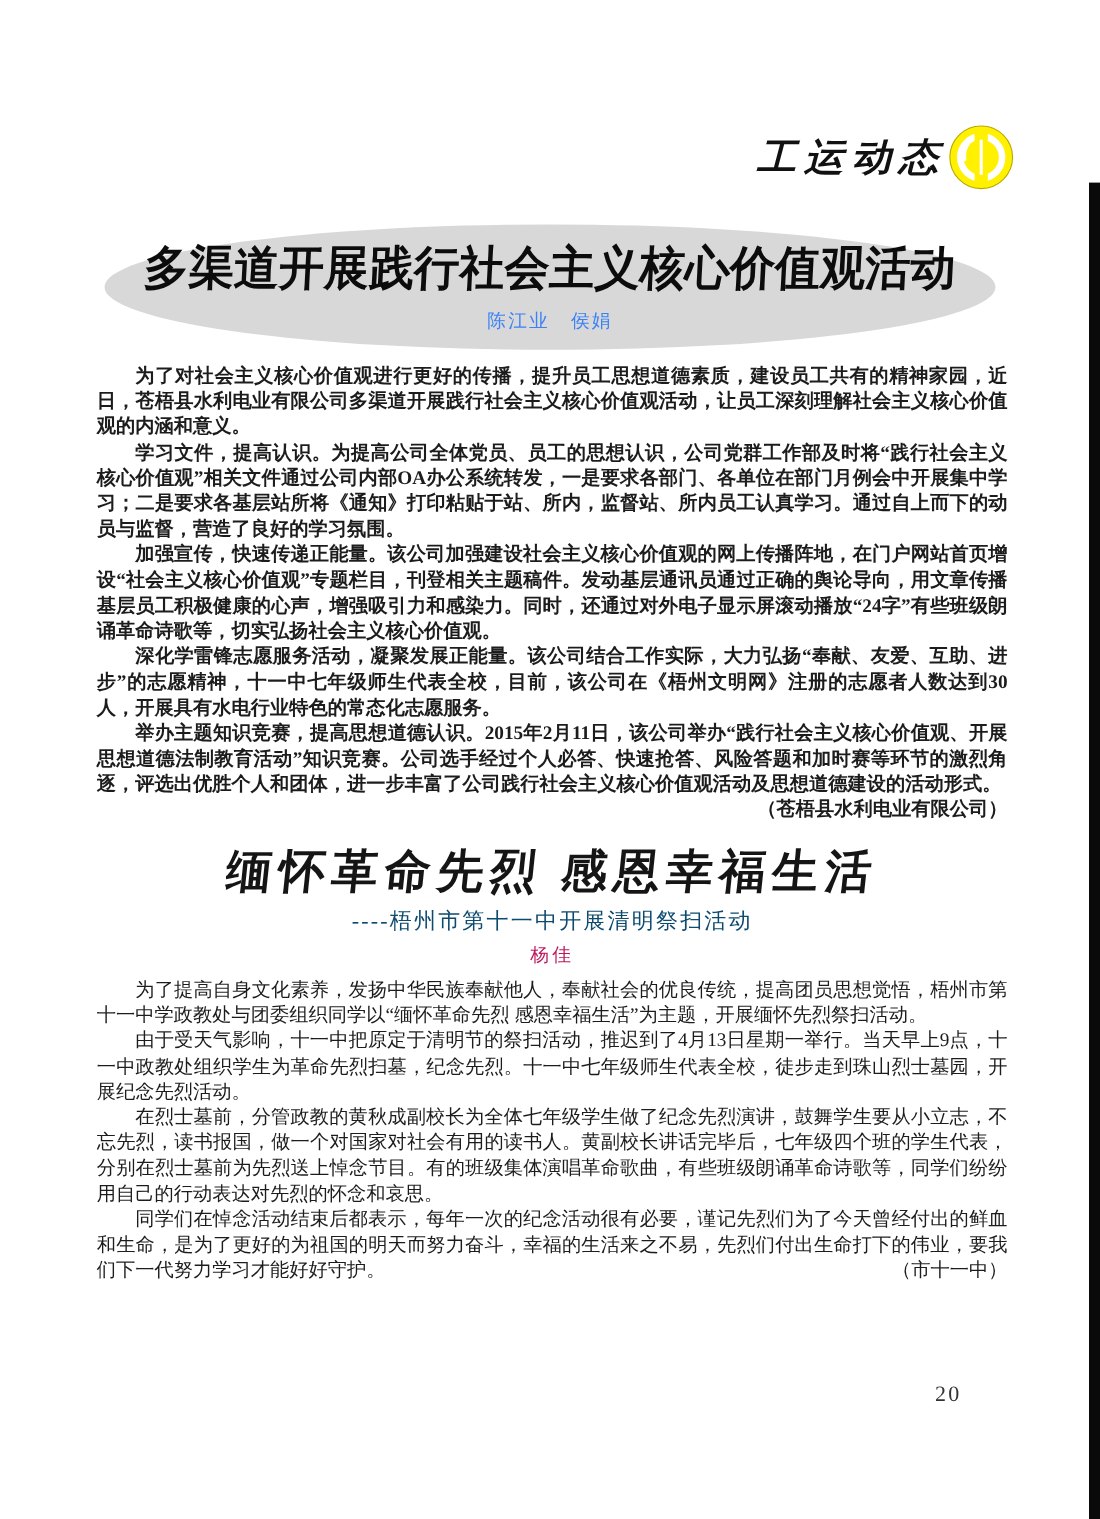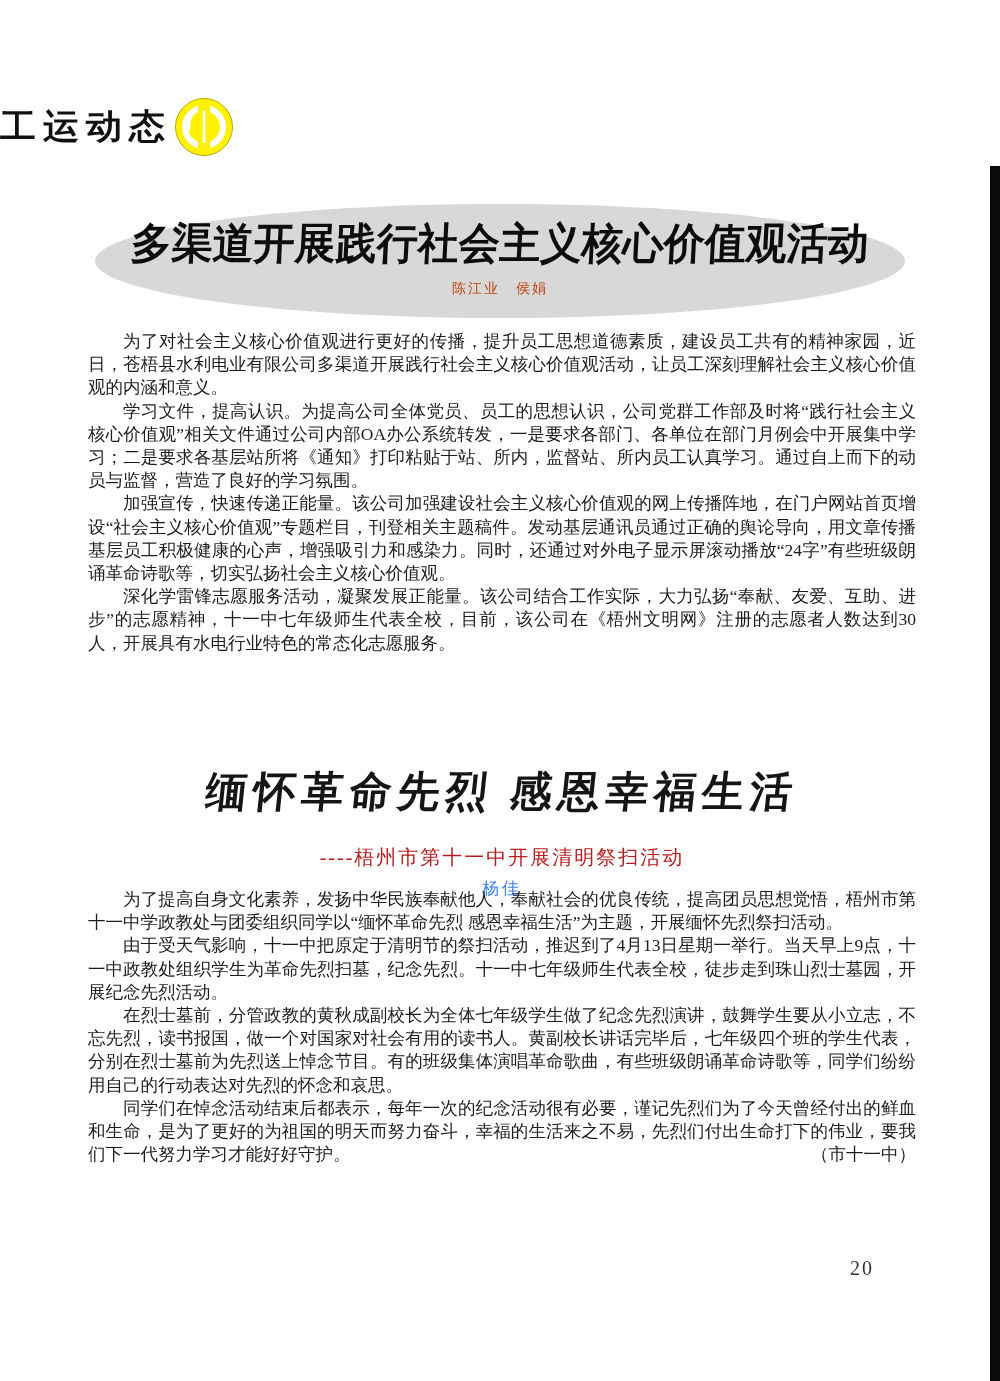--- a/index.html
+++ b/index.html
@@ -8,53 +8,53 @@
     width:1000px; height:1381px; position:relative;
     font-family:"Liberation Serif","DejaVu Serif",serif;
     color:#1c1c1c; overflow:hidden;
   }
   .page { position:absolute; inset:0; background:#ffffff; }
 
   
   .scan-edge { position:absolute; right:0; top:166px; bottom:0; width:10px; background:#0a0a0a; }
 
   
-  .header { position:absolute; top:92px; left:0; right:78px; height:70px;
-            display:flex; justify-content:flex-start; align-items:center; }
+  .header { position:absolute; top:108px; left:0; right:78px; height:70px;
+            display:flex; justify-content:flex-end; align-items:center;font-style:italic; }
   .masthead { font-family:"Liberation Serif","DejaVu Serif",serif;
               font-weight:900; font-size:36px; letter-spacing:7px;
               color:#111; transform:scaleY(0.95); margin-right:2px; }
   .union-logo { width:60px; height:60px; flex:0 0 auto; }
 
   
   .title-banner { position:absolute; top:204px; left:95px; width:810px; height:114px; }
   .ellipse { position:absolute; inset:0; background:#d8d8d8; border-radius:50%; }
   .main-title { position:relative; text-align:center; padding-top:12px;
                 font-family:"Liberation Sans","DejaVu Sans",sans-serif;
                 font-weight:900; font-size:41px; letter-spacing:0px; color:#0c0c0c;
                 transform:skewX(-3deg) scaleY(1.04); white-space:nowrap; }
   .authors { position:relative; text-align:center; margin-top:9px;
-             font-size:14px; letter-spacing:2px; color:#c2410c; }
+             font-size:17px; letter-spacing:2px; color:#3b82f6; }
 
   
   .content { position:absolute; left:88px; width:828px; }
-  .content-1 { top:330px; }
+  .content-1 { top:330px;font-weight:bold; }
   .content-2 { top:888px; }
   .para { font-size:17.5px; line-height:23.2px; text-align:justify;
           text-indent:2em; color:#1c1c1c; }
   .para .attribution { float:right; text-indent:0; }
 
   
   .art2-head { position:absolute; top:764px; left:88px; width:828px; text-align:center; }
   .art2-title { font-family:"Liberation Serif","DejaVu Serif",serif;
                 font-weight:900; font-size:42px; letter-spacing:6px; color:#151515;
                 transform:skewX(-6deg); white-space:nowrap; }
-  .art2-subtitle { margin-top:24px; font-size:20px; letter-spacing:2px; color:#b91c1c; }
+  .art2-subtitle { margin-top:4px; font-size:20px; letter-spacing:2px; color:#0c4a6e; }
   .art2-author { margin-top:6px; font-size:17px; letter-spacing:3px;
-                 font-family:"Liberation Sans","DejaVu Sans",sans-serif; color:#3b82f6; }
+                 font-family:"Liberation Sans","DejaVu Sans",sans-serif; color:#be185d; }
 
   .page-number { position:absolute; top:1257px; left:850px; font-size:20px;
                  letter-spacing:2px; color:#333; }
 </style>
 </head>
 <body>
 
 <div class="page">
 
   <div class="header">
@@ -74,20 +74,21 @@
     <div class="ellipse"></div>
     <div class="main-title">多渠道开展践行社会主义核心价值观活动</div>
     <div class="authors">陈江业　侯娟</div>
   </div>
 
   <div class="content content-1">
     <p class="para">为了对社会主义核心价值观进行更好的传播，提升员工思想道德素质，建设员工共有的精神家园，近日，苍梧县水利电业有限公司多渠道开展践行社会主义核心价值观活动，让员工深刻理解社会主义核心价值观的内涵和意义。</p>
     <p class="para">学习文件，提高认识。为提高公司全体党员、员工的思想认识，公司党群工作部及时将“践行社会主义核心价值观”相关文件通过公司内部OA办公系统转发，一是要求各部门、各单位在部门月例会中开展集中学习；二是要求各基层站所将《通知》打印粘贴于站、所内，监督站、所内员工认真学习。通过自上而下的动员与监督，营造了良好的学习氛围。</p>
     <p class="para">加强宣传，快速传递正能量。该公司加强建设社会主义核心价值观的网上传播阵地，在门户网站首页增设“社会主义核心价值观”专题栏目，刊登相关主题稿件。发动基层通讯员通过正确的舆论导向，用文章传播基层员工积极健康的心声，增强吸引力和感染力。同时，还通过对外电子显示屏滚动播放“24字”有些班级朗诵革命诗歌等，切实弘扬社会主义核心价值观。</p>
     <p class="para">深化学雷锋志愿服务活动，凝聚发展正能量。该公司结合工作实际，大力弘扬“奉献、友爱、互助、进步”的志愿精神，十一中七年级师生代表全校，目前，该公司在《梧州文明网》注册的志愿者人数达到30人，开展具有水电行业特色的常态化志愿服务。</p>
+    <p class="para"><span>举办主题知识竞赛，提高思想道德认识。2015年2月11日，该公司举办“践行社会主义核心价值观、开展思想道德法制教育活动”知识竞赛。公司选手经过个人必答、快速抢答、风险答题和加时赛等环节的激烈角逐，评选出优胜个人和团体，进一步丰富了公司践行社会主义核心价值观活动及思想道德建设的活动形式。</span><span class="attribution">（苍梧县水利电业有限公司）</span></p>
   </div>
 
   <div class="art2-head">
     <div class="art2-title">缅怀革命先烈 感恩幸福生活</div>
     <div class="art2-subtitle">----梧州市第十一中开展清明祭扫活动</div>
     <div class="art2-author">杨佳</div>
   </div>
 
   <div class="content content-2">
     <p class="para">为了提高自身文化素养，发扬中华民族奉献他人，奉献社会的优良传统，提高团员思想觉悟，梧州市第十一中学政教处与团委组织同学以“缅怀革命先烈 感恩幸福生活”为主题，开展缅怀先烈祭扫活动。</p>

